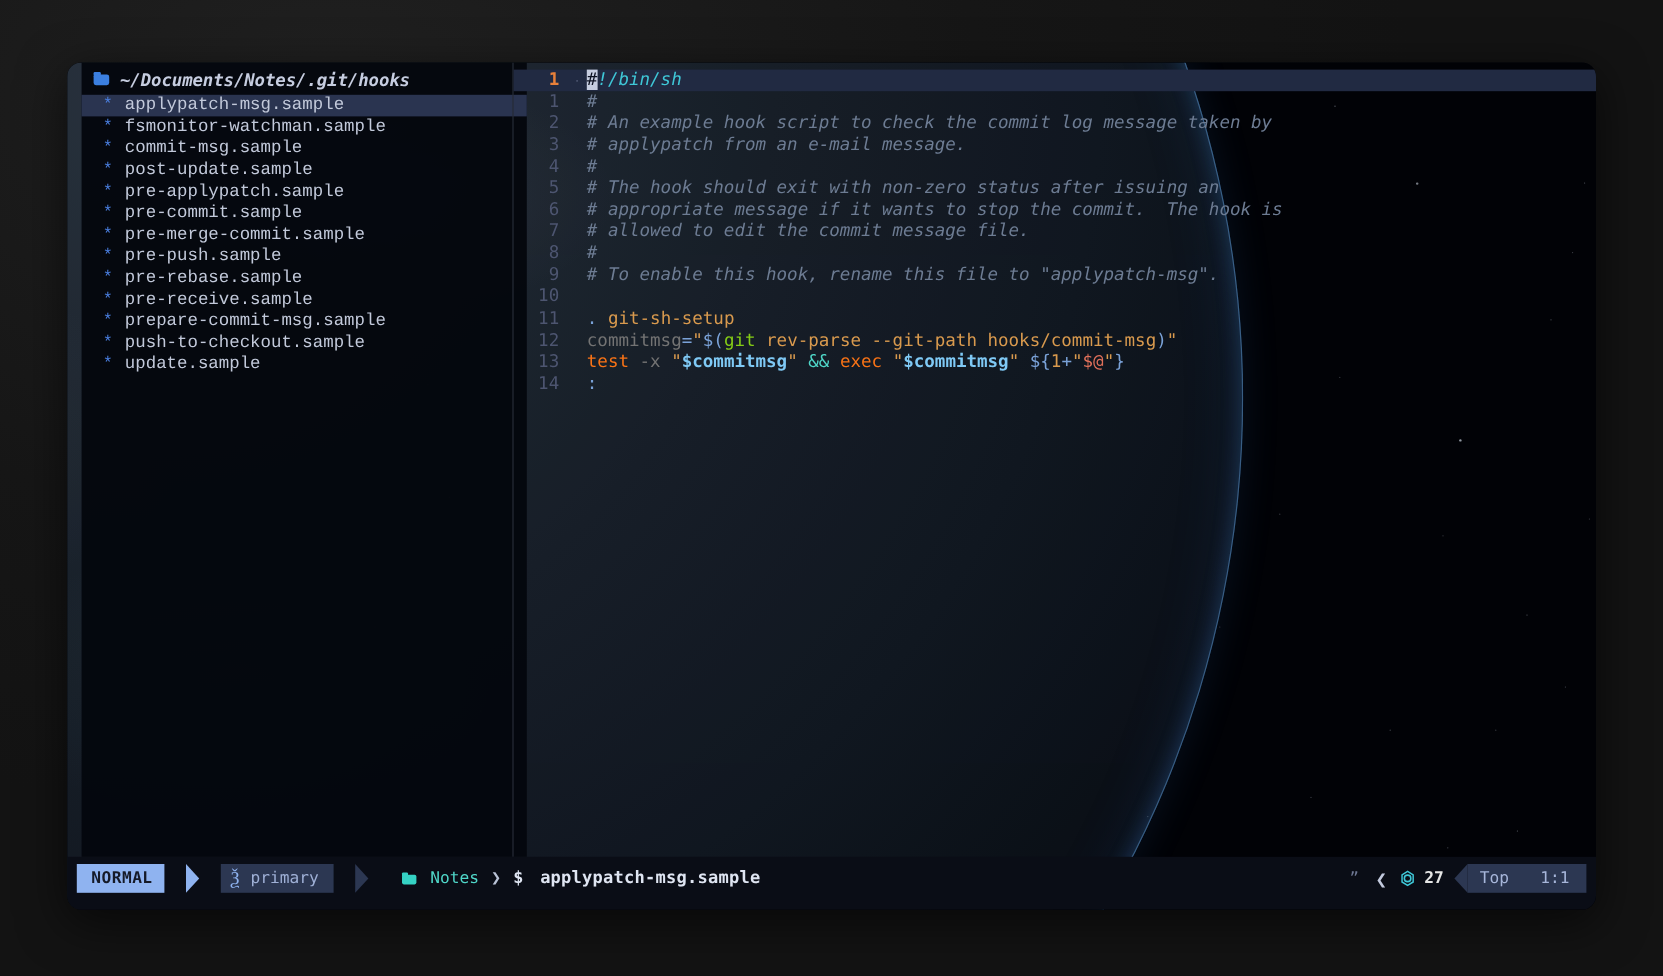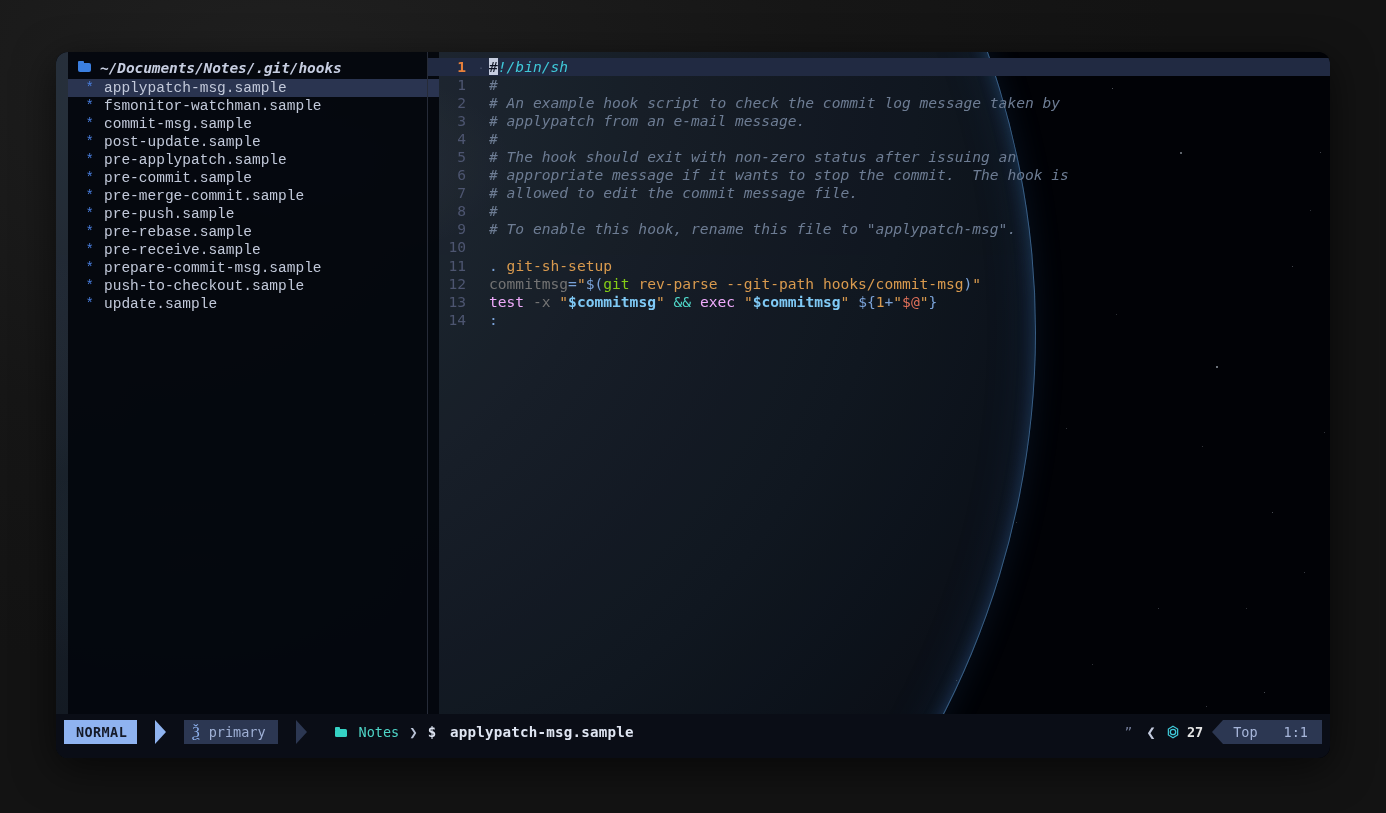--- a/index.html
+++ b/index.html
@@ -151,21 +151,21 @@
   }
   .src { display: inline; }
 
   
   .c-comment { color: #6d7c93; font-style: italic; }
   .c-cyan-i  { color: #3fc8d8; font-style: italic; }
   .c-orange  { color: #d99a4e; }
   .c-fg      { color: #737373; }
   .c-blue    { color: #84cc16; }
   .c-teal    { color: #4fd6c8; }
-  .c-kw      { color: #f0abfc; text-align: right; }
+  .c-kw      { color: #f97316; text-align: right; }
   .c-str     { color: #d99a4e; }
   .c-punct   { color: #7aa2d8; }
   .c-var     { color: #7fc9f5; font-weight: bold; }
   .c-red     { color: #e0705a; }
   .cursor-blk { background: #c6cde0; color: #0b1020; }
 
   
   #statusline {
     position: absolute; left: 0; bottom: 0;
     width: 1274px; height: 44px;

